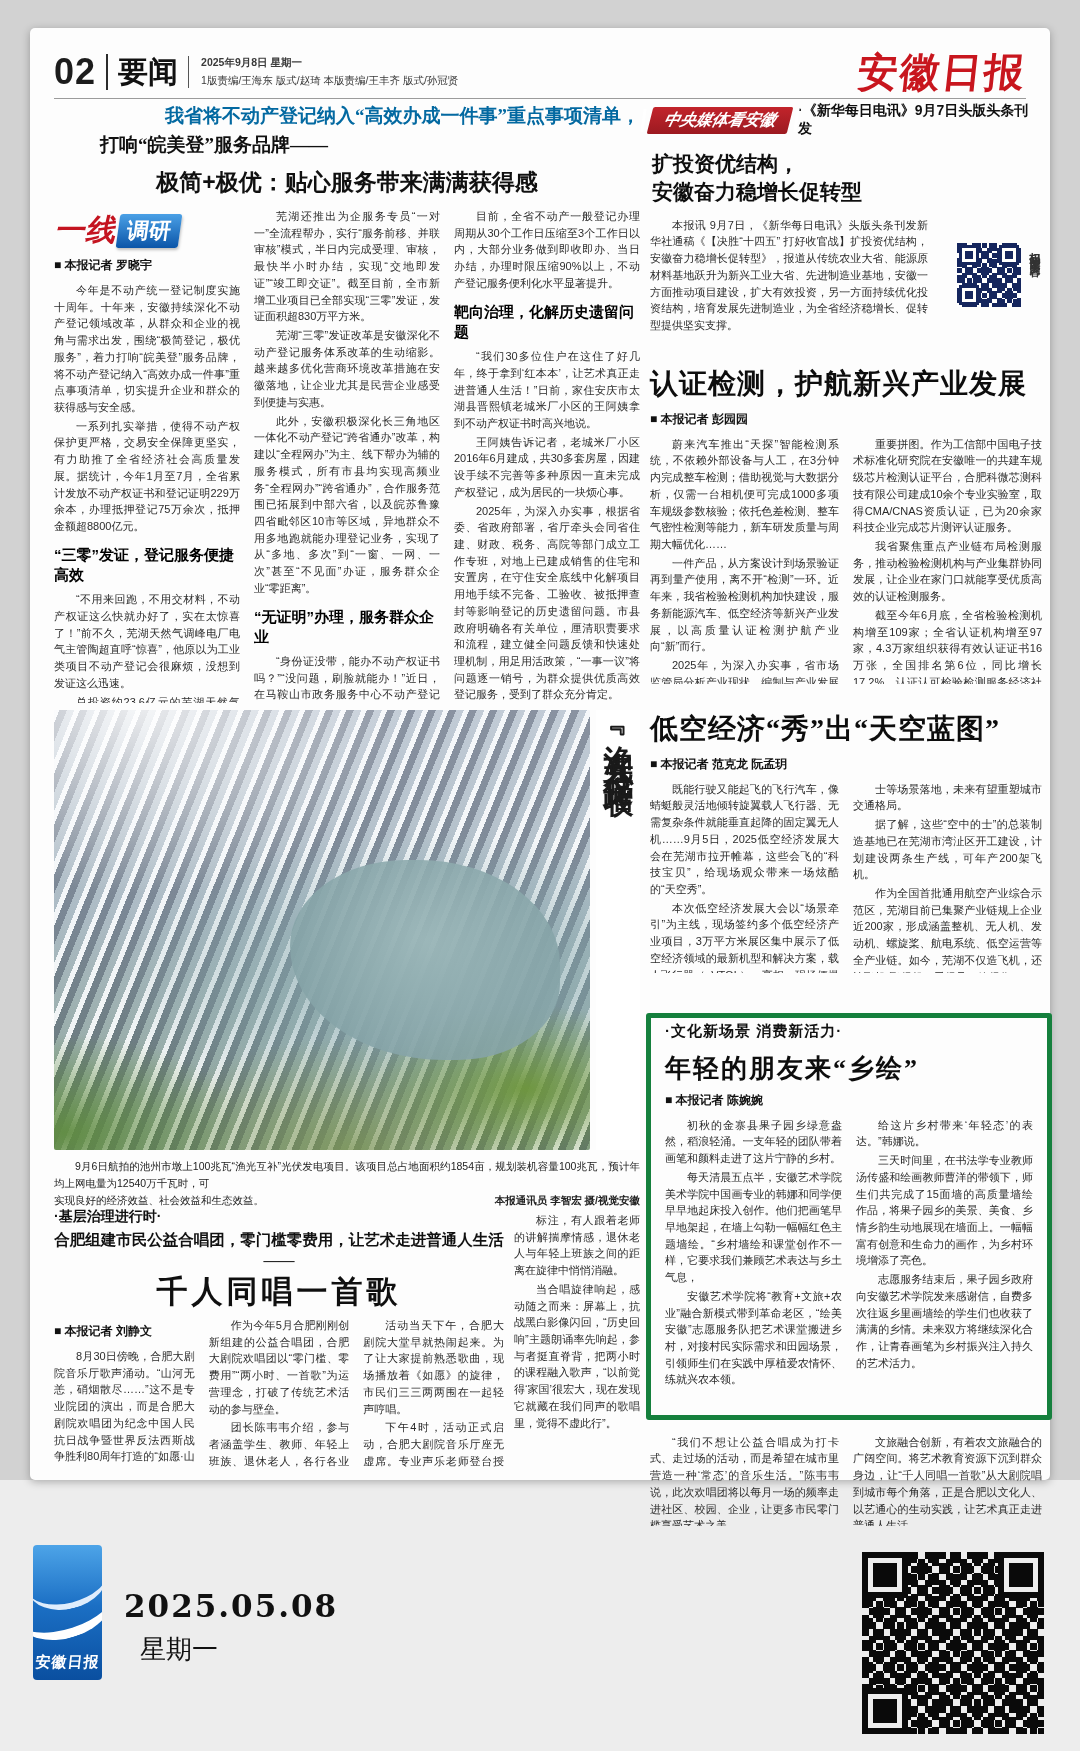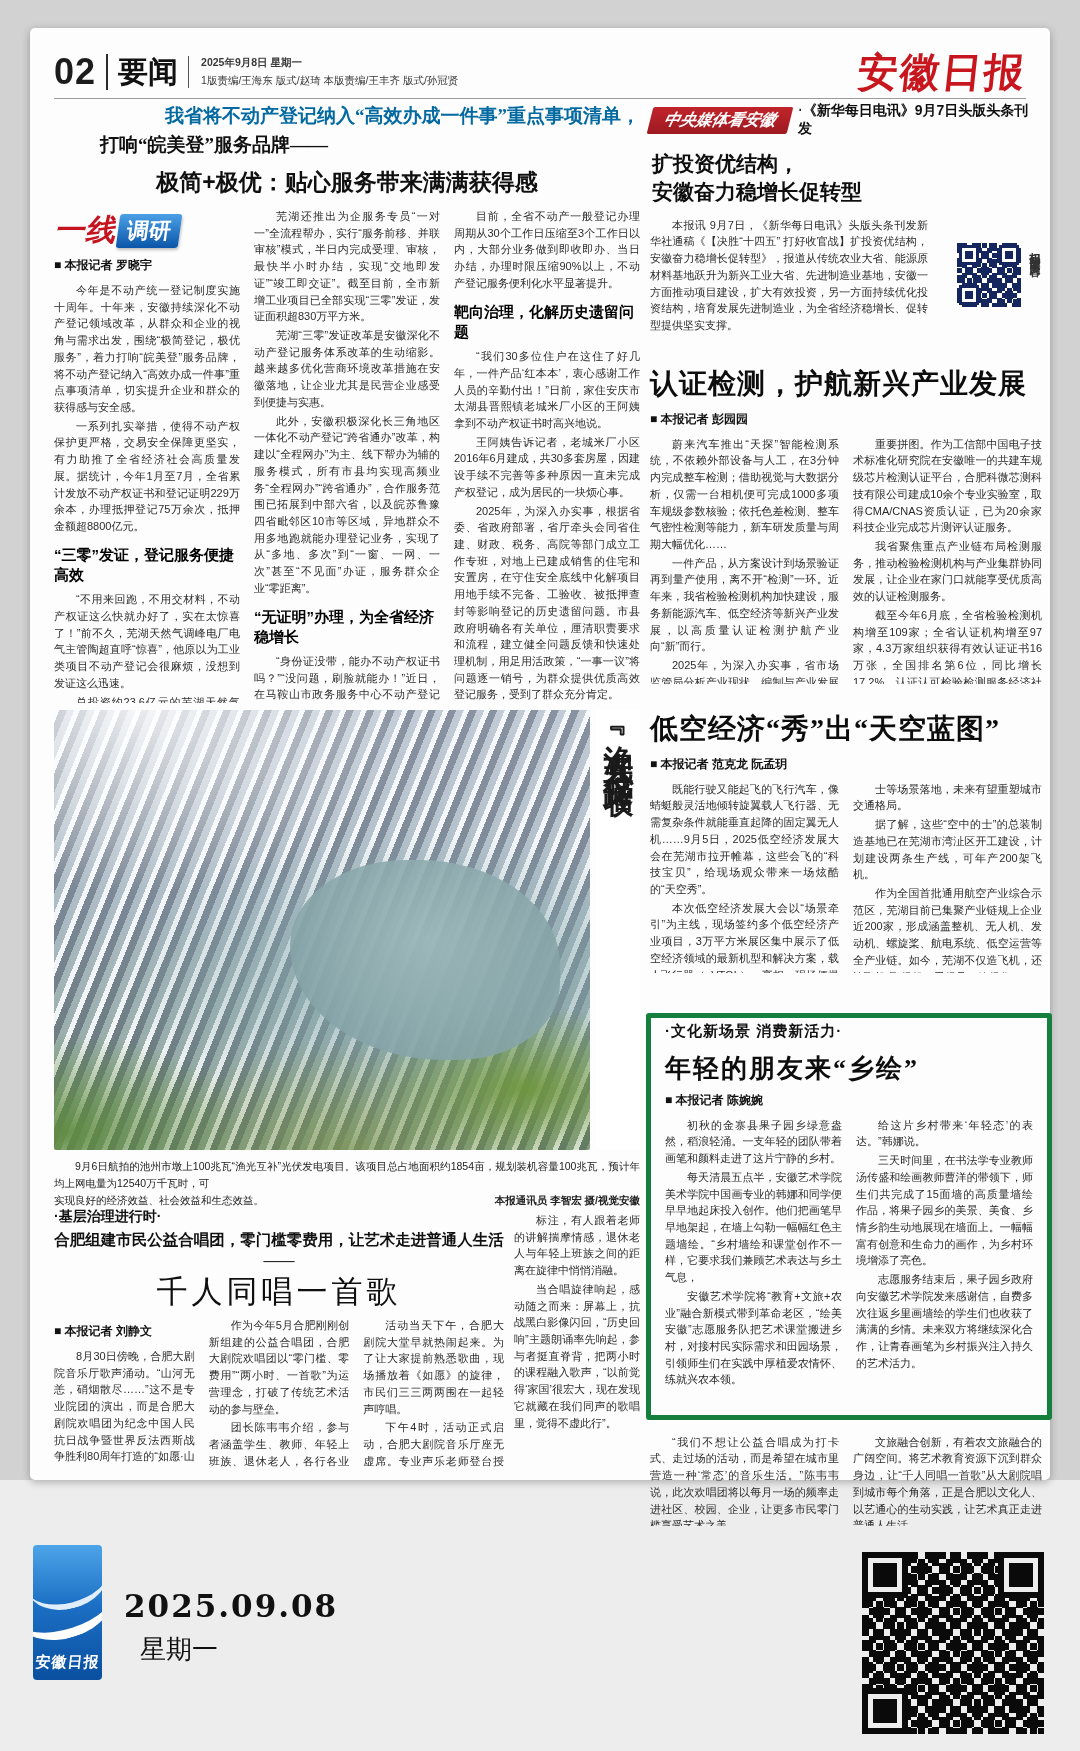--- a/index.html
+++ b/index.html
@@ -60,21 +60,21 @@
   .caption{position:absolute;left:24px;top:1130px;width:586px;font-size:10.5px;line-height:1.6;color:#222;}
   .caption .c1{text-align:justify;text-indent:2em;}
   .caption .c2{display:flex;justify-content:space-between;}
   .caption .credit{font-weight:bold;white-space:nowrap;}
   
   .choir{position:absolute;left:24px;top:1180px;width:586px;height:268px;display:flex;gap:10px;}
   .choir .main{width:450px;}
   .choir .kick{font-size:14px;font-weight:bold;color:#111;}
   .choir .sub{font-family:"Liberation Serif",serif;font-size:15.5px;font-weight:bold;text-align:center;
               margin:4px 0 2px 0;color:#111;}
-  .choir .hl{font-family:"Liberation Serif",serif;font-size:31px;font-weight:normal;text-align:center;
+  .choir .hl{font-family:"Liberation Serif",serif;font-size:31px;font-weight:bold;text-align:center;
              letter-spacing:4px;color:#0f0f0f;margin:0 0 4px 0;}
   .choir .cbody{height:150px;}
   .choir .narrow{width:126px;overflow:hidden;padding-top:4px;}
   
   .rightblk{position:absolute;left:620px;top:74px;width:392px;}
   .mediarow{display:flex;align-items:center;gap:8px;}
   .banner{background:linear-gradient(180deg,#c2242b,#9c1a21);color:#fff;font-family:"Liberation Serif",serif;
           font-weight:bold;font-style:italic;font-size:16px;padding:3px 14px;transform:skewX(-14deg);
           border-radius:2px;position:relative;white-space:nowrap;}
   .banner:before,.banner:after{content:"";position:absolute;top:2px;bottom:2px;width:3px;background:#fff;opacity:.9;}
@@ -170,32 +170,32 @@
               <p class="bp">“不用来回跑，不用交材料，不动产权证这么快就办好了，实在太惊喜了！”前不久，芜湖天然气调峰电厂电气主管陶超直呼“惊喜”，他原以为工业类项目不动产登记会很麻烦，没想到发证这么迅速。</p>
               <p class="bp">总投资约23.6亿元的芜湖天然气调峰电厂是省重点能源项目。陶超告诉记者，以往企业办证需多部门来回跑，“这次流程特别简单，取得交地确认书第二天，就接到芜湖市不动产登记中心电话，告知证书已启动办理。当天完成缴税，第三天我们就收到邮寄上门的土地不动产权证，非常方便。”</p>
             </div>
         </div>
         <div class="col">
           <div>
               <p class="bp">芜湖还推出为企服务专员“一对一”全流程帮办，实行“服务前移、并联审核”模式，半日内完成受理、审核，最快半小时办结，实现“交地即发证”“竣工即交证”。截至目前，全市新增工业项目已全部实现“三零”发证，发证面积超830万平方米。</p>
               <p class="bp">芜湖“三零”发证改革是安徽深化不动产登记服务体系改革的生动缩影。越来越多优化营商环境改革措施在安徽落地，让企业尤其是民营企业感受到便捷与实惠。</p>
               <p class="bp">此外，安徽积极深化长三角地区一体化不动产登记“跨省通办”改革，构建以“全程网办”为主、线下帮办为辅的服务模式，所有市县均实现高频业务“全程网办”“跨省通办”，合作服务范围已拓展到中部六省，以及皖苏鲁豫四省毗邻区10市等区域，异地群众不用多地跑就能办理登记业务，实现了从“多地、多次”到“一窗、一网、一次”甚至“不见面”办证，服务群众企业“零距离”。</p>
             </div>
-          <h3 class="subhead">“无证明”办理，为全省经济稳增长</h3>
+          <h3 class="subhead">“无证明”办理，服务群众企业</h3>
           <div>
               <p class="bp">“身份证没带，能办不动产权证书吗？”“没问题，刷脸就能办！”近日，在马鞍山市政务服务中心不动产登记窗口，市民王先生仅用半小时就办完全部业务，亲身体验了“无证明”办理的便利。</p>
             </div>
         </div>
         <div class="col">
           <div>
               <p class="bp">目前，全省不动产一般登记办理周期从30个工作日压缩至3个工作日以内，大部分业务做到即收即办、当日办结，办理时限压缩90%以上，不动产登记服务便利化水平显著提升。</p>
             </div>
           <h3 class="subhead">靶向治理，化解历史遗留问题</h3>
           <div>
-              <p class="bp">“我们30多位住户在这住了好几年，一件产品‘红本本’，衷心感谢工作人员的辛勤付出！”日前，家住安庆市太湖县晋熙镇老城米厂小区的王阿姨拿到不动产权证书时高兴地说。</p>
+              <p class="bp">“我们30多位住户在这住了好几年，终于拿到‘红本本’，让艺术真正走进普通人生活！”日前，家住安庆市太湖县晋熙镇老城米厂小区的王阿姨拿到不动产权证书时高兴地说。</p>
               <p class="bp">王阿姨告诉记者，老城米厂小区2016年6月建成，共30多套房屋，因建设手续不完善等多种原因一直未完成产权登记，成为居民的一块烦心事。</p>
               <p class="bp">2025年，为深入办实事，根据省委、省政府部署，省厅牵头会同省住建、财政、税务、高院等部门成立工作专班，对地上已建成销售的住宅和安置房，在守住安全底线中化解项目用地手续不完备、工验收、被抵押查封等影响登记的历史遗留问题。市县政府明确各有关单位，厘清职责要求和流程，建立健全问题反馈和快速处理机制，用足用活政策，“一事一议”将问题逐一销号，为群众提供优质高效登记服务，受到了群众充分肯定。</p>
             </div>
         </div>
       </div>
     </div>
 
     <div class="photowrap">
       <div class="photo">
         <div class="glare"></div>
@@ -343,20 +343,20 @@
         </div>
       </div>
     </div>
   </div>
 
   <div class="logo">
     <div class="wave2"></div>
     <div class="wave1"></div>
     <div class="ltxt">安徽日报</div>
   </div>
-  <div class="fdate">2025.09.08</div>
+  <div class="fdate">2025.05.08</div>
   <div class="fweek">星期一</div>
   <div class="qr-big">
     <i class="f f1"></i>
     <i class="f f2"></i>
     <i class="f f3"></i>
   </div>
 </div>
 
 </body></html>

